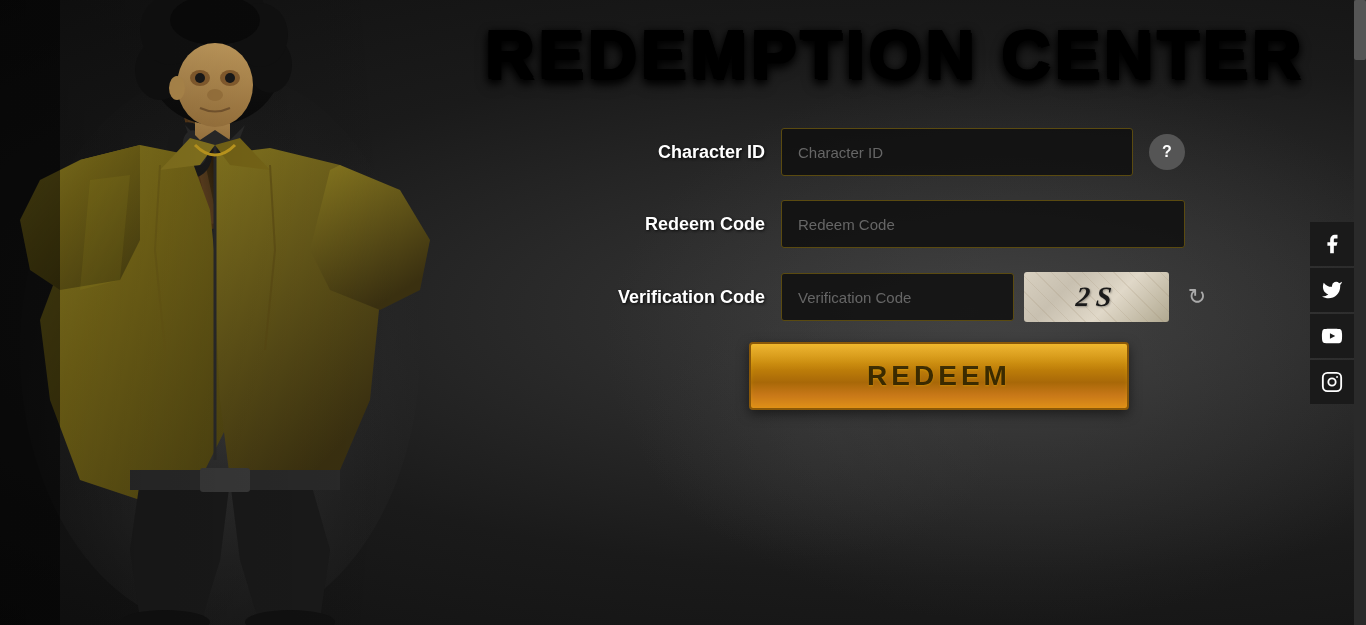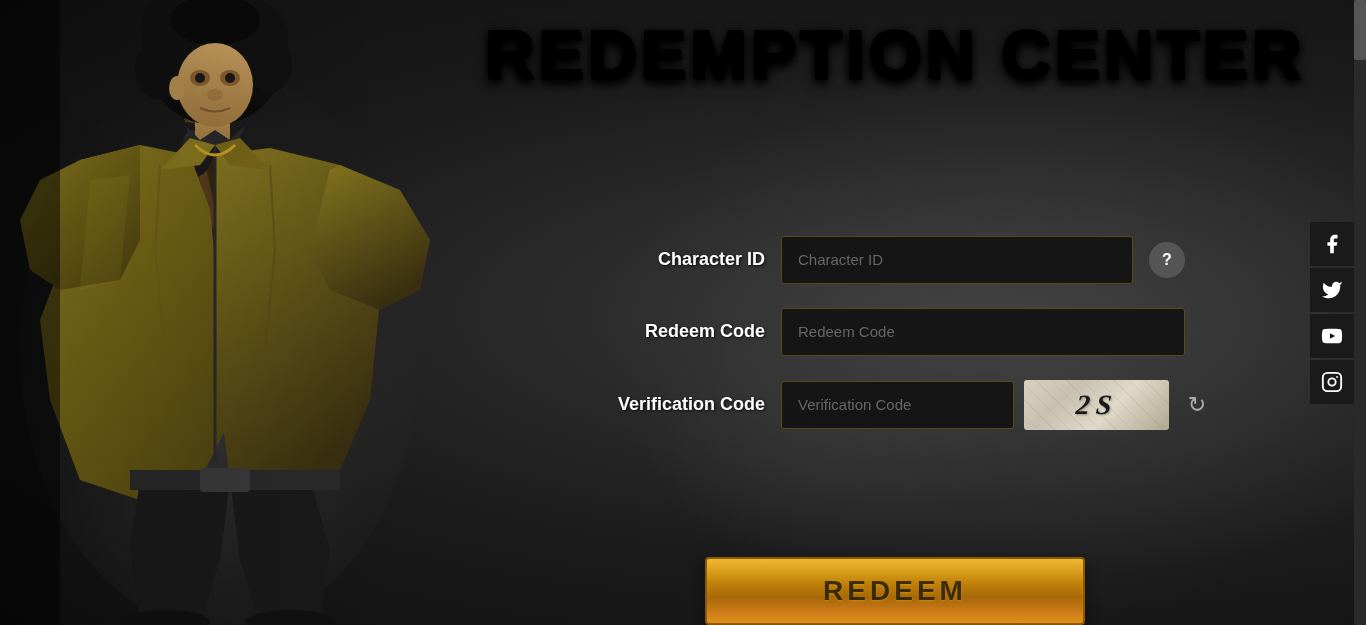--- a/index.html
+++ b/index.html
@@ -91,21 +91,21 @@
     .main-content {
       position: absolute;
       left: 480px;
       right: 56px;
       top: 0;
       bottom: 0;
       z-index: 5;
       display: flex;
       flex-direction: column;
       align-items: center;
-      justify-content: space-between;
+      justify-content: flex-start;
       padding-top: 20px;
     }
 
     
     .title-area {
       width: 100%;
       text-align: center;
       margin-bottom: 40px;
     }
 
@@ -280,20 +280,21 @@
       color: #3a2a00;
       text-transform: uppercase;
       cursor: pointer;
       font-family: Impact, Arial Black, sans-serif;
       text-shadow: 0 1px 2px rgba(255,200,0,0.3);
       box-shadow:
         inset 0 2px 4px rgba(255,200,0,0.2),
         0 4px 12px rgba(0,0,0,0.5);
       position: relative;
       overflow: hidden;
+      margin-left: 44px;
     }
 
     .redeem-btn::after {
       content: '';
       position: absolute;
       left: 0; right: 0;
       top: 0; height: 40%;
       background: linear-gradient(to bottom, rgba(255,220,100,0.25), transparent);
       pointer-events: none;
     }

